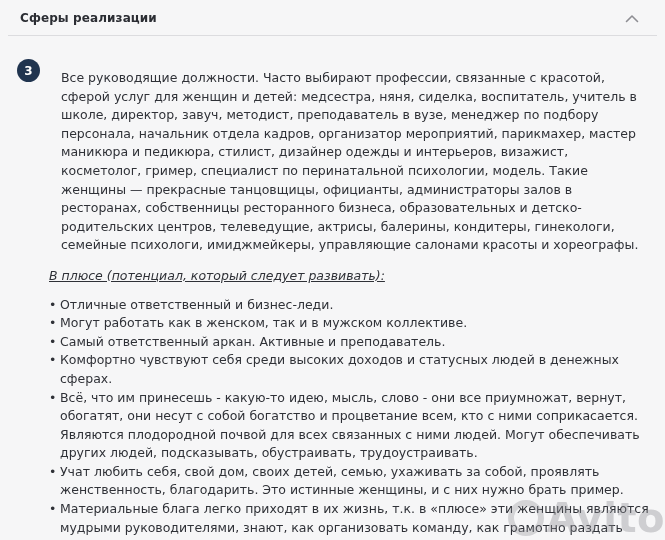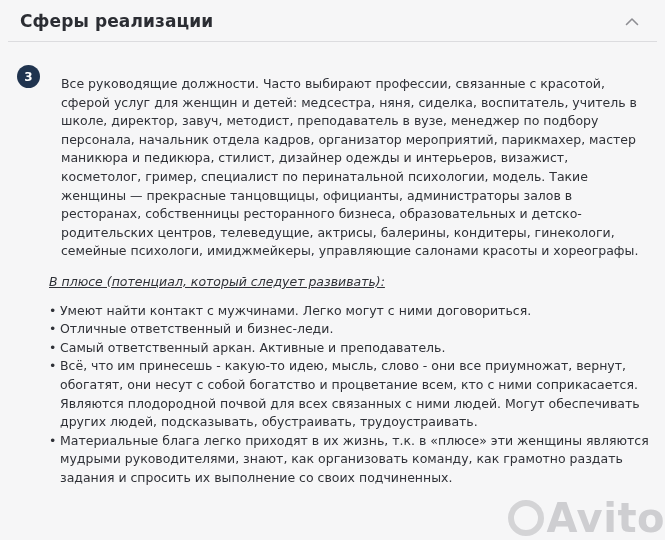--- a/index.html
+++ b/index.html
@@ -16,21 +16,21 @@
     background: #f6f6f7;
   }
   .section-header {
     display: flex;
     justify-content: space-between;
     align-items: center;
     padding: 11px 26px 10px 20px;
     cursor: pointer;
   }
   .section-title {
-    font-size: 17px;
+    font-size: 12px;
     font-weight: 700;
     color: #2b2d33;
     letter-spacing: 0.1px;
   }
   .chevron { display: flex; align-items: center; }
   .divider {
     height: 1px;
     background: #dcdcdf;
     margin: 0 8px 0 8px;
   }
@@ -114,24 +114,26 @@
   </div>
 
   <div class="divider"></div>
 
   <div class="content">
     <div class="step-badge">3</div>
     <div class="text-col">
       <p class="paragraph">Все руководящие должности. Часто выбирают профессии, связанные с красотой, сферой услуг для женщин и детей: медсестра, няня, сиделка, воспитатель, учитель в школе, директор, завуч, методист, преподаватель в вузе, менеджер по подбору персонала, начальник отдела кадров, организатор мероприятий, парикмахер, мастер маникюра и педикюра, стилист, дизайнер одежды и интерьеров, визажист, косметолог, гример, специалист по перинатальной психологии, модель. Такие женщины — прекрасные танцовщицы, официанты, администраторы залов в ресторанах, собственницы ресторанного бизнеса, образовательных и детско-родительских центров, телеведущие, актрисы, балерины, кондитеры, гинекологи, семейные психологи, имиджмейкеры, управляющие салонами красоты и хореографы.</p>
       <p class="subheading">В плюсе (потенциал, который следует развивать):</p>
       <ul class="bullets">
-        <li>Умеют найти контакт с мужчинами. Легко могут с ними договориться.</li>
         <li>Отличные ответственный и бизнес-леди.</li>
+        <li>Могут работать как в женском, так и в мужском коллективе.</li>
         <li>Самый ответственный аркан. Активные и преподаватель.</li>
+        <li>Комфортно чувствуют себя среди высоких доходов и статусных людей в денежных сферах.</li>
         <li>Всё, что им принесешь - какую-то идею, мысль, слово - они все приумножат, вернут, обогатят, они несут с собой богатство и процветание всем, кто с ними соприкасается. Являются плодородной почвой для всех связанных с ними людей. Могут обеспечивать других людей, подсказывать, обустраивать, трудоустраивать.</li>
+        <li>Учат любить себя, свой дом, своих детей, семью, ухаживать за собой, проявлять женственность, благодарить. Это истинные женщины, и с них нужно брать пример.</li>
         <li>Материальные блага легко приходят в их жизнь, т.к. в «плюсе» эти женщины являются мудрыми руководителями, знают, как организовать команду, как грамотно раздать задания и спросить их выполнение со своих подчиненных.</li>
       </ul>
     </div>
   </div>
 
   <div class="watermark">
     <span class="watermark-ring"></span>
     <span class="watermark-text">Avito</span>
   </div>
 

